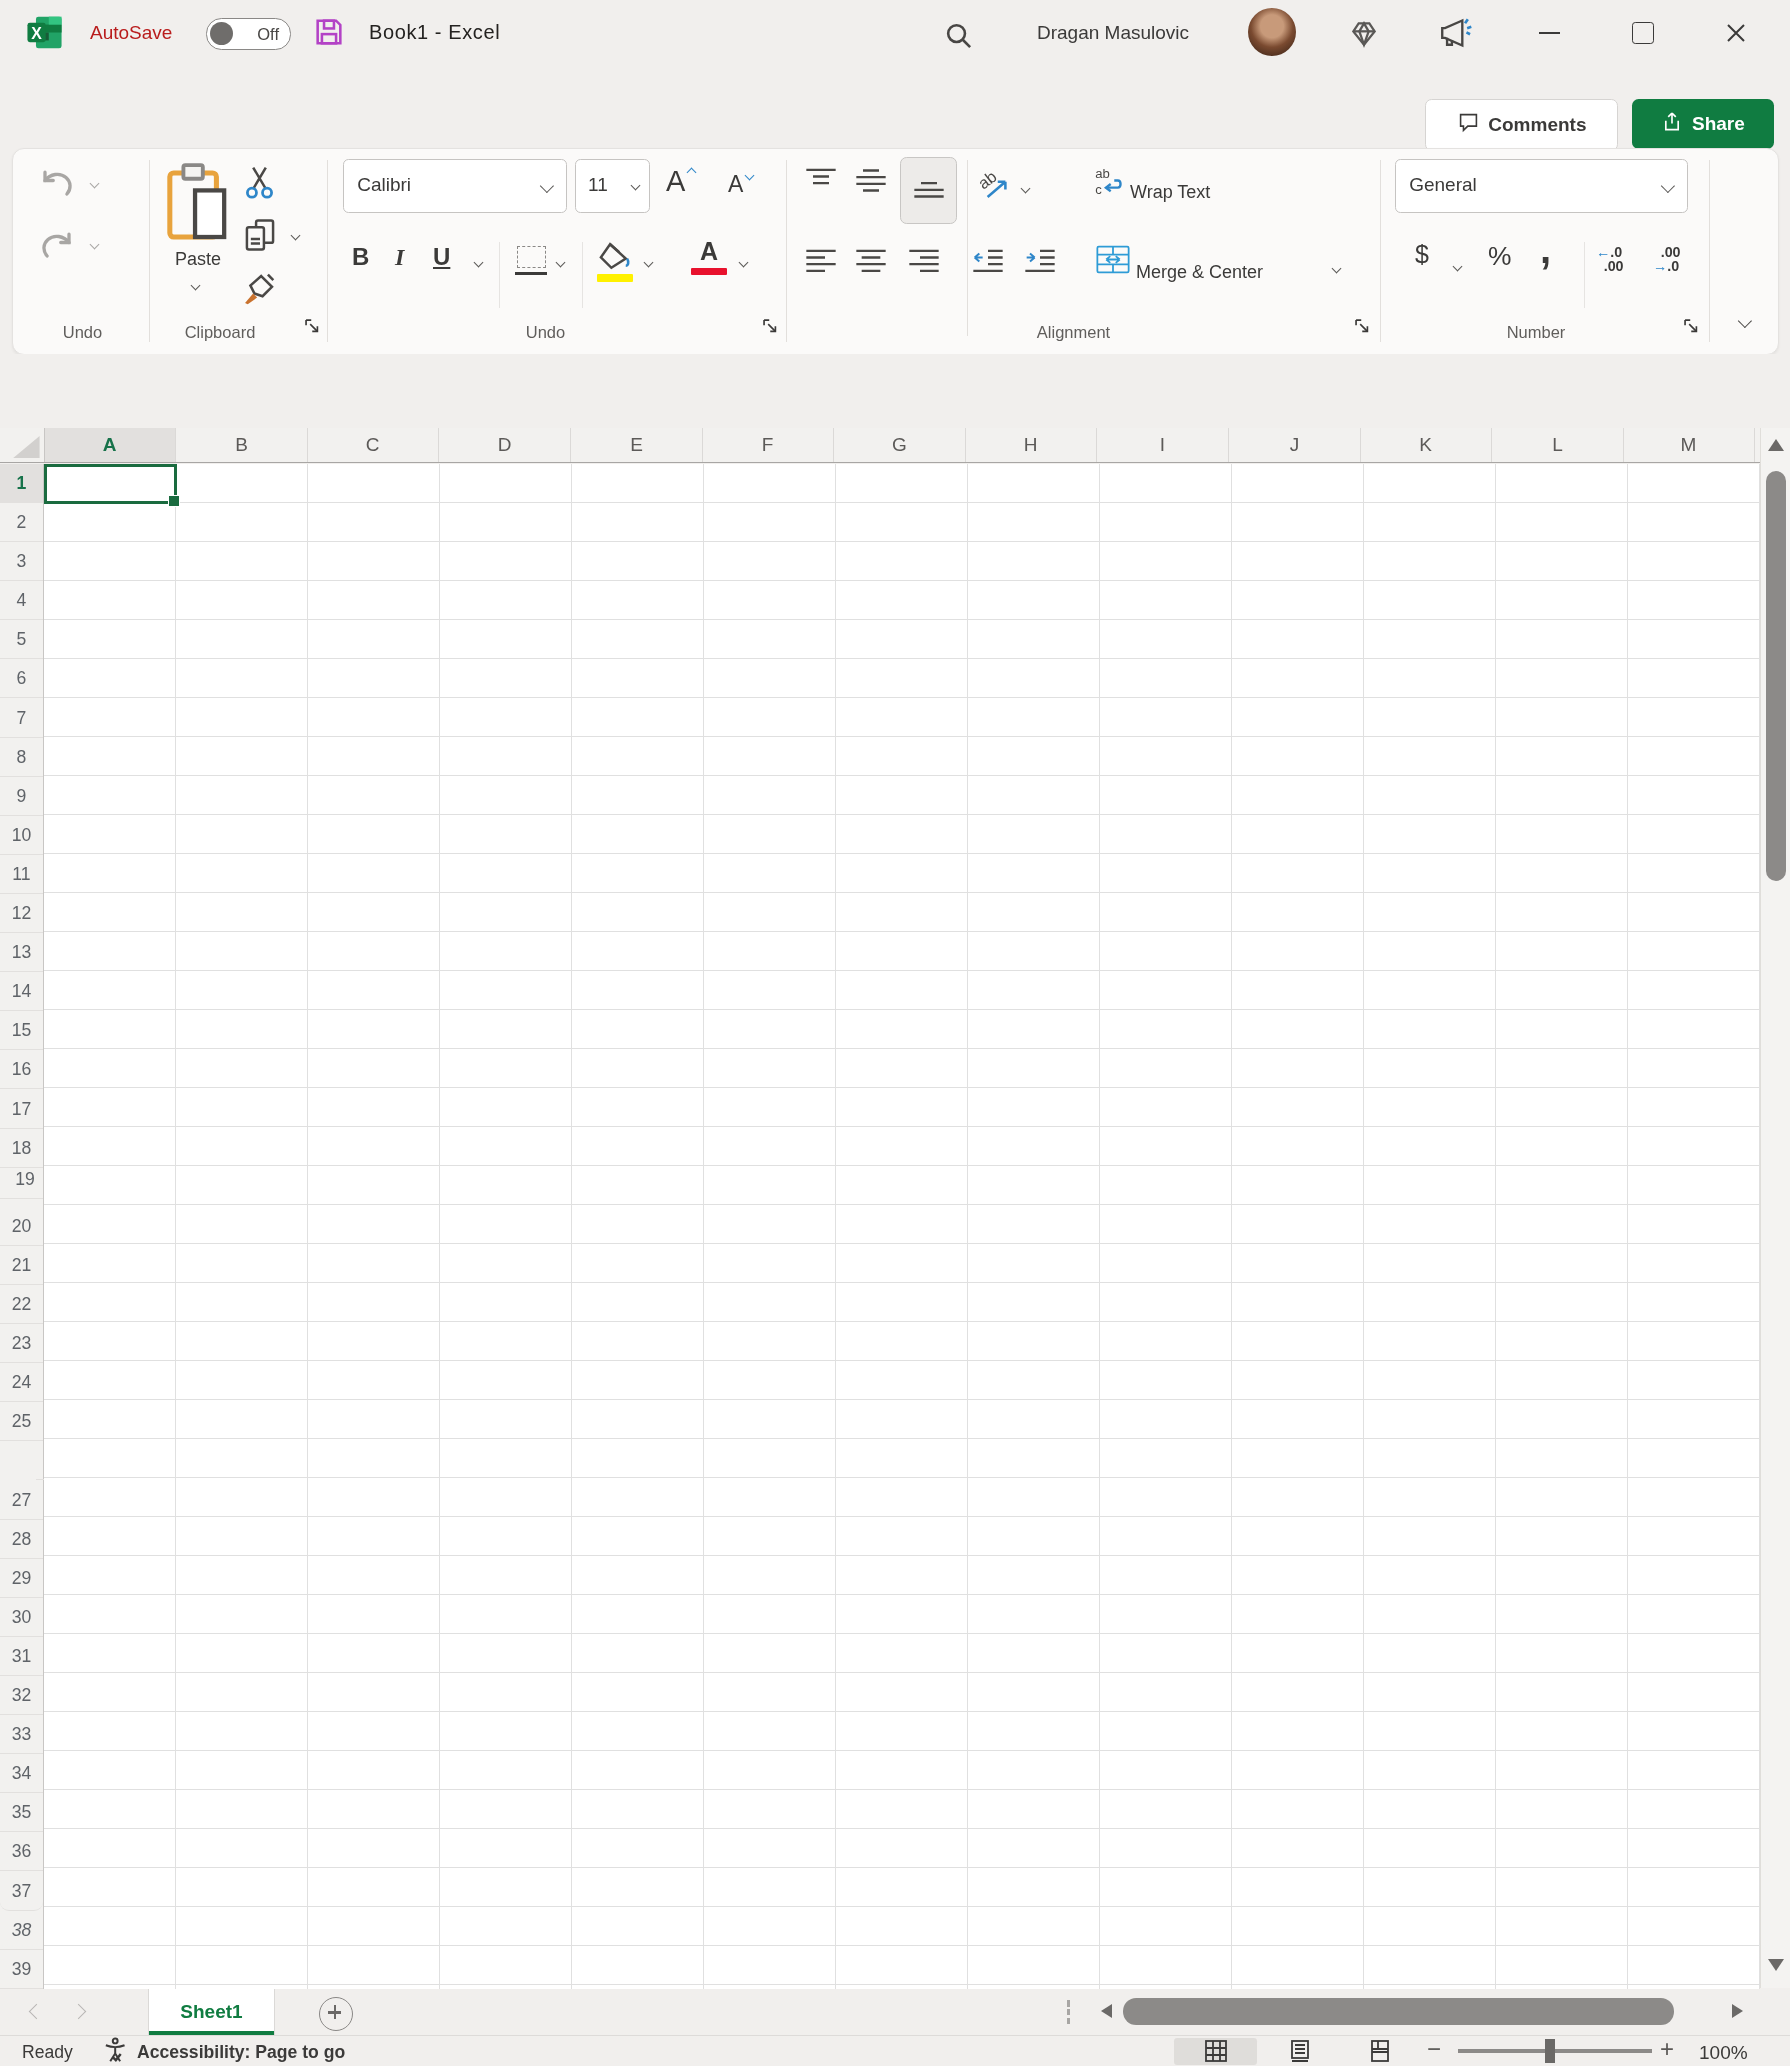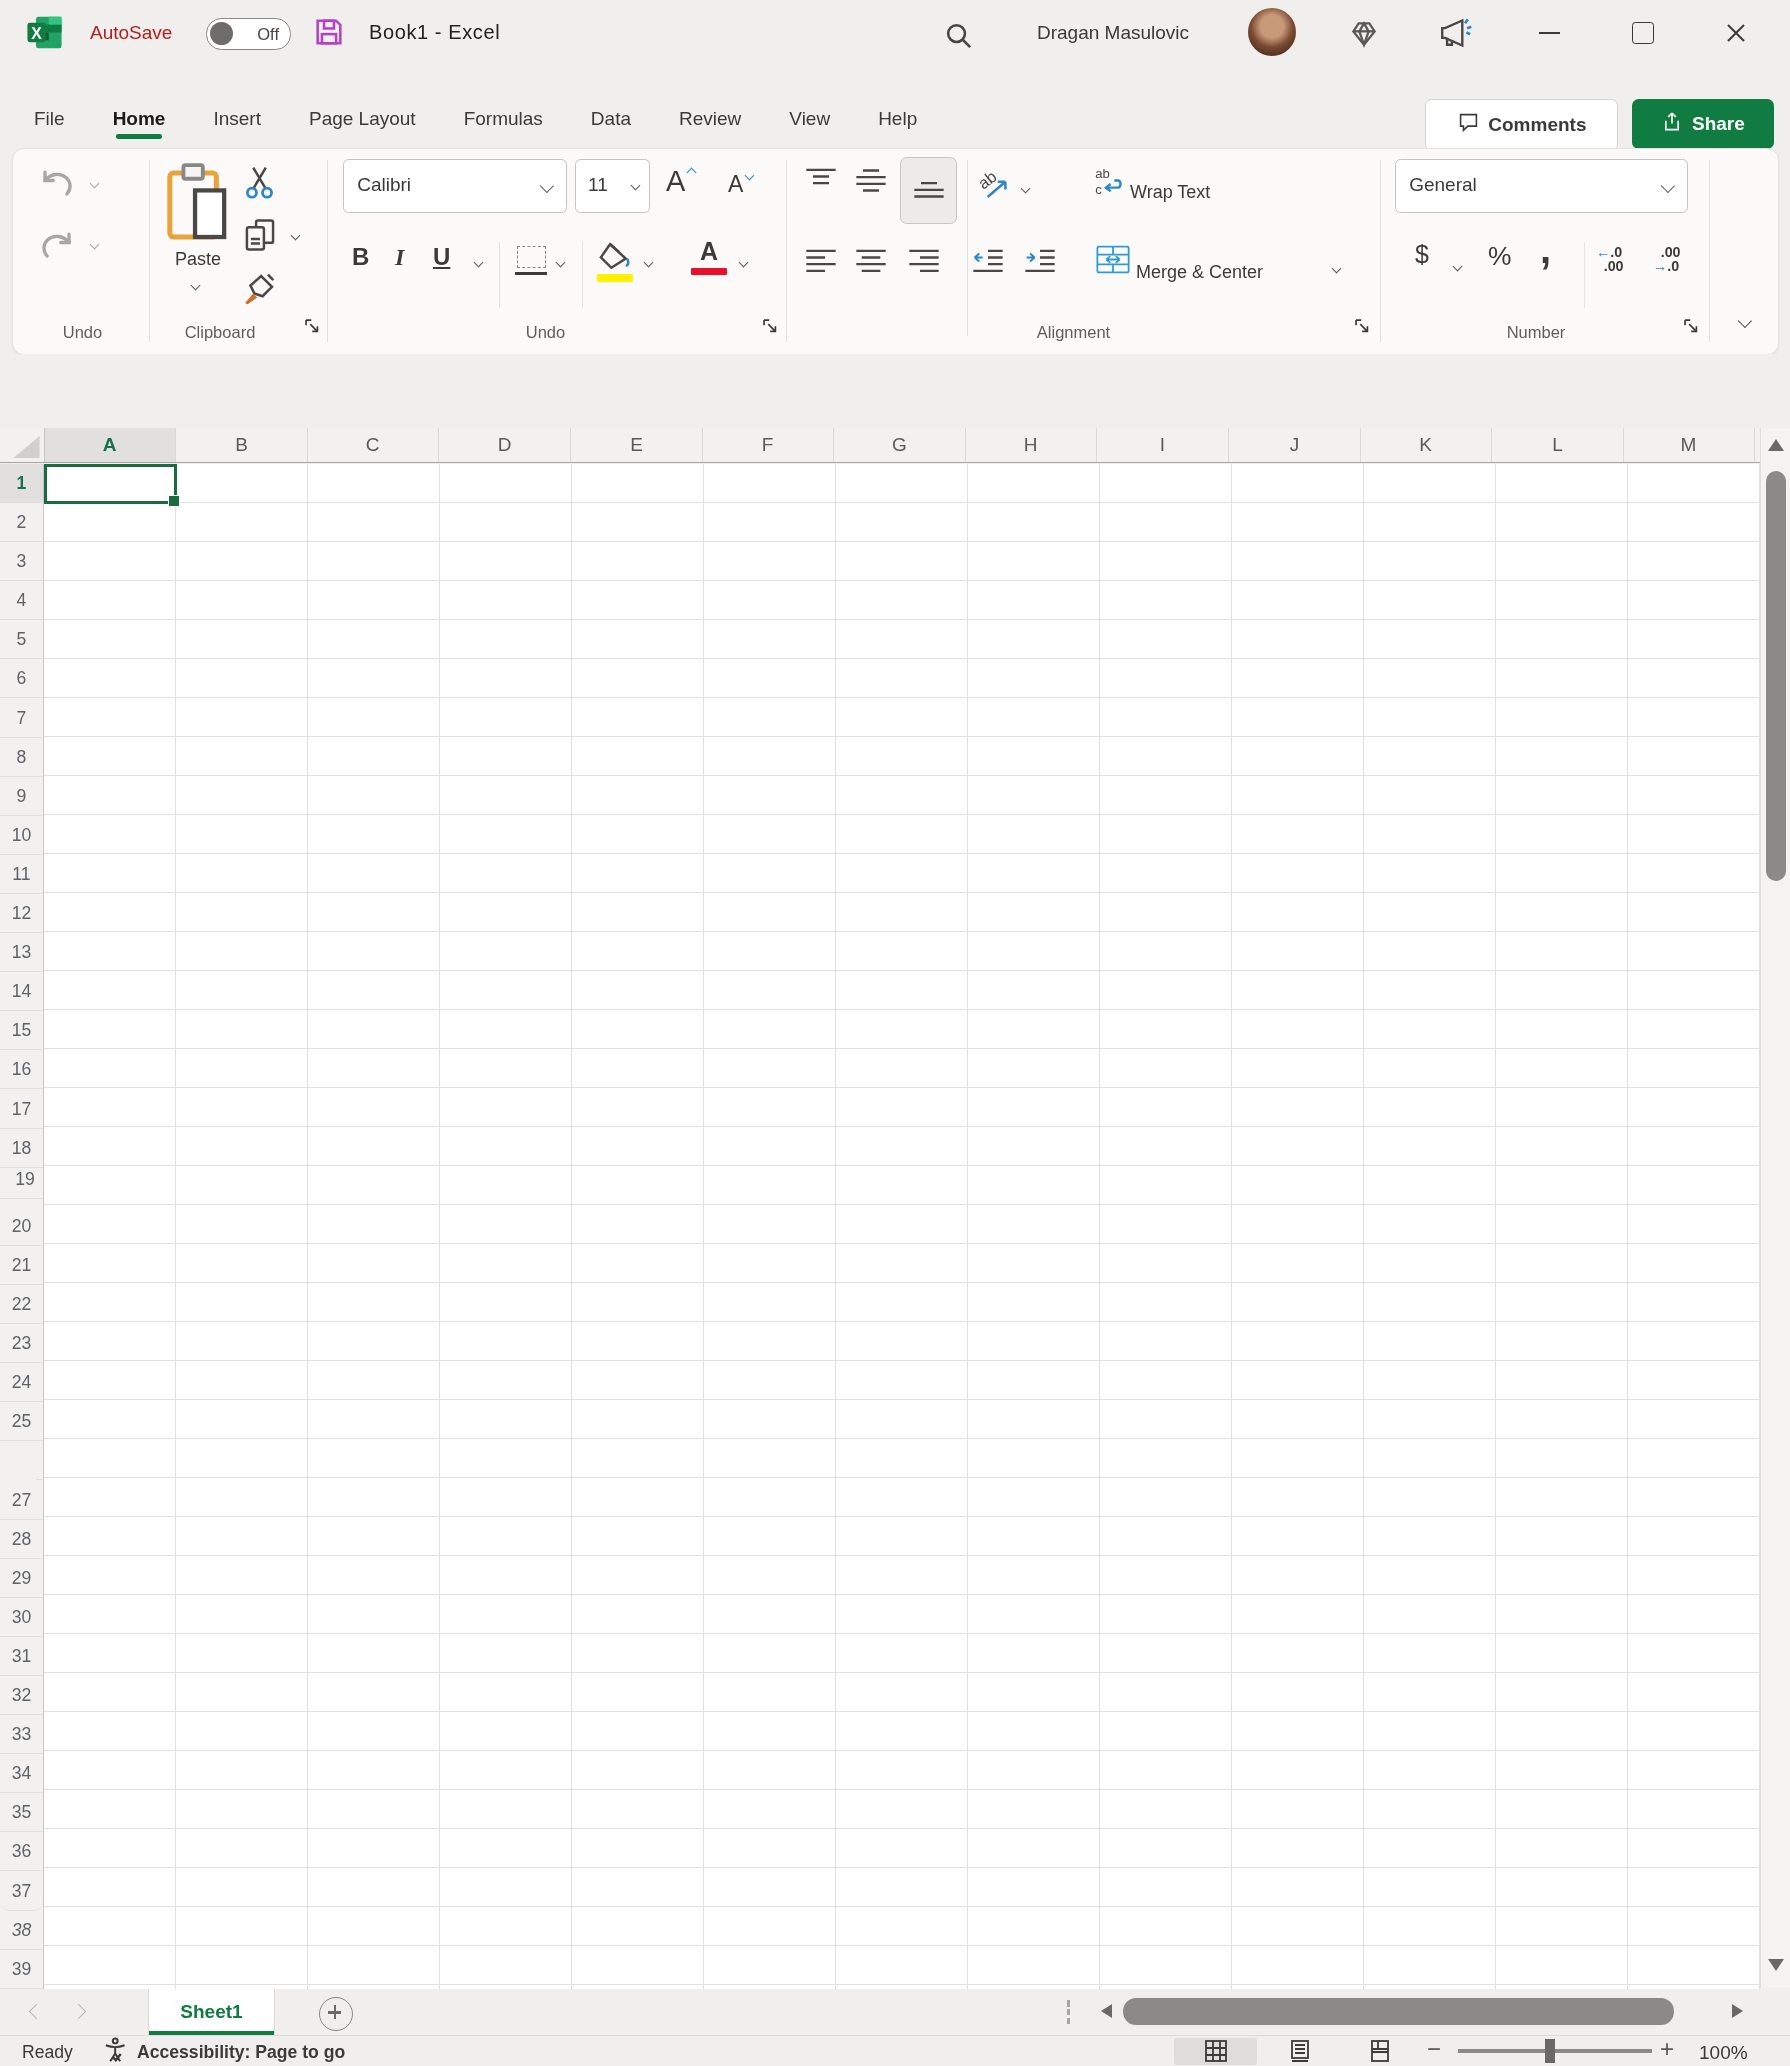--- a/index.html
+++ b/index.html
@@ -154,31 +154,20 @@
       <div style="width:20px;height:20px;border:1.7px solid #3b3a39;border-radius:3.3px"></div>
     </div>
     <div class="abs ctr winbtn" style="left:1718px">
       <svg width="24" height="24" viewBox="0 0 24 24" stroke="#3b3a39" stroke-width="2">
           <path d="M4 4l16 16M20 4 4 20"></path>
         </svg>
     </div>
   </div>
 
   <div id="tabrow" class="abs">
-    <div id="ribbon-tabs" class="abs">
-        <div class="rtab">File</div>
-        <div class="rtab active">Home</div>
-        <div class="rtab">Insert</div>
-        <div class="rtab">Page Layout</div>
-        <div class="rtab">Formulas</div>
-        <div class="rtab">Data</div>
-        <div class="rtab">Review</div>
-        <div class="rtab">View</div>
-        <div class="rtab">Help</div>
-      </div>
     <div id="comments-btn" class="abs ctr">
       <span>
         <svg width="23" height="23" viewBox="0 0 32 32" fill="none" stroke="#3b3a39" stroke-width="2.2">
           <path d="M5 5h22v16H15l-6 6v-6H5z"></path>
         </svg></span>
       <span>Comments</span>
     </div>
     <div id="share-btn" class="abs ctr">
       <span>
         <svg width="22" height="22" viewBox="0 0 32 32" fill="none" stroke="#fff" stroke-width="2.4">

